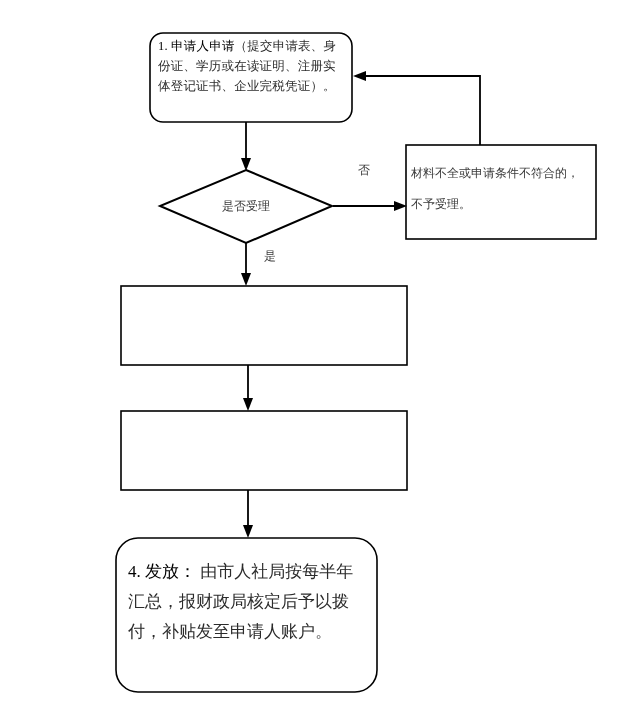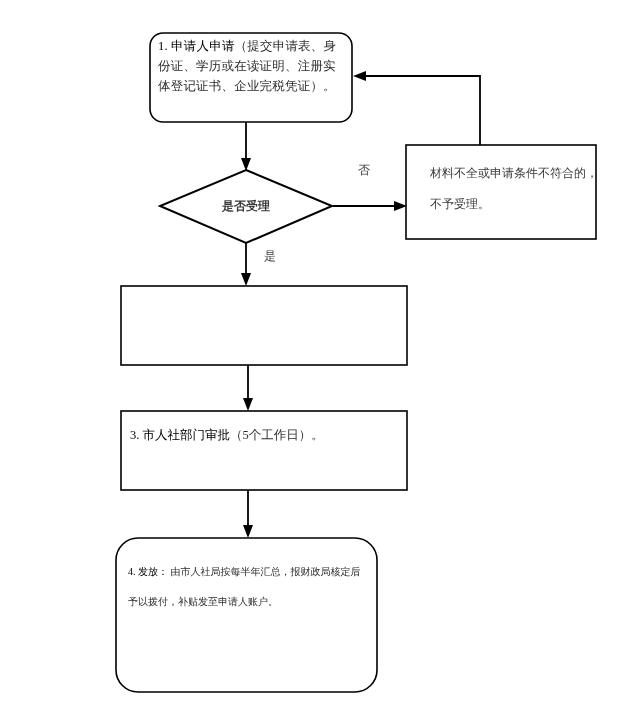--- a/index.html
+++ b/index.html
@@ -74,39 +74,38 @@
     left: 130px;
     top: 425px;
     width: 275px;
     font-size: 12.5px;
     line-height: 20px;
   }
   #box4-text {
     left: 128px;
     top: 557px;
     width: 240px;
-    font-size: 10px;
+    font-size: 17px;
     line-height: 30px;
   }
   #reject-text {
-    left: 430px;
+    left: 411px;
     top: 158px;
     width: 175px;
     font-size: 12px;
     line-height: 31px;
     color: #3a3a3a;
   }
   #decision-text {
     left: 196px;
     top: 198px;
     width: 100px;
     text-align: center;
     font-size: 12px;
     color: #3a3a3a;
-    font-weight: bold;
   }
   .edge-label {
     position: absolute;
     font-family: "Liberation Serif", "DejaVu Serif", serif;
     font-size: 12px;
     color: #3a3a3a;
   }
   #label-no {
     left: 358px;
     top: 162px;
@@ -167,20 +166,19 @@
     </g>
   </svg>
 
   <div class="node-text" id="box1-text"><span class="lead">1. 申请人申请</span><span>（提交申请表、身份证、学历或在读证明、注册实体登记证书、企业完税凭证）。</span></div>
 
   <div class="node-text" id="decision-text">是否受理</div>
 
   <div class="node-text" id="reject-text">材料不全或申请条件不符合的，不予受理。</div>
 
 
-  <div class="node-text" id="box3-text"><span class="lead">3. 市人社部门审批</span><span>（5个工作日）。</span></div>
 
   <div class="node-text" id="box4-text"><span class="lead">4. 发放：</span><span> 由市人社局按每半年汇总，报财政局核定后予以拨付，补贴发至申请人账户。</span></div>
 
   <div class="edge-label" id="label-no">否</div>
   <div class="edge-label" id="label-yes">是</div>
 
 </div>
 
 </body></html>

